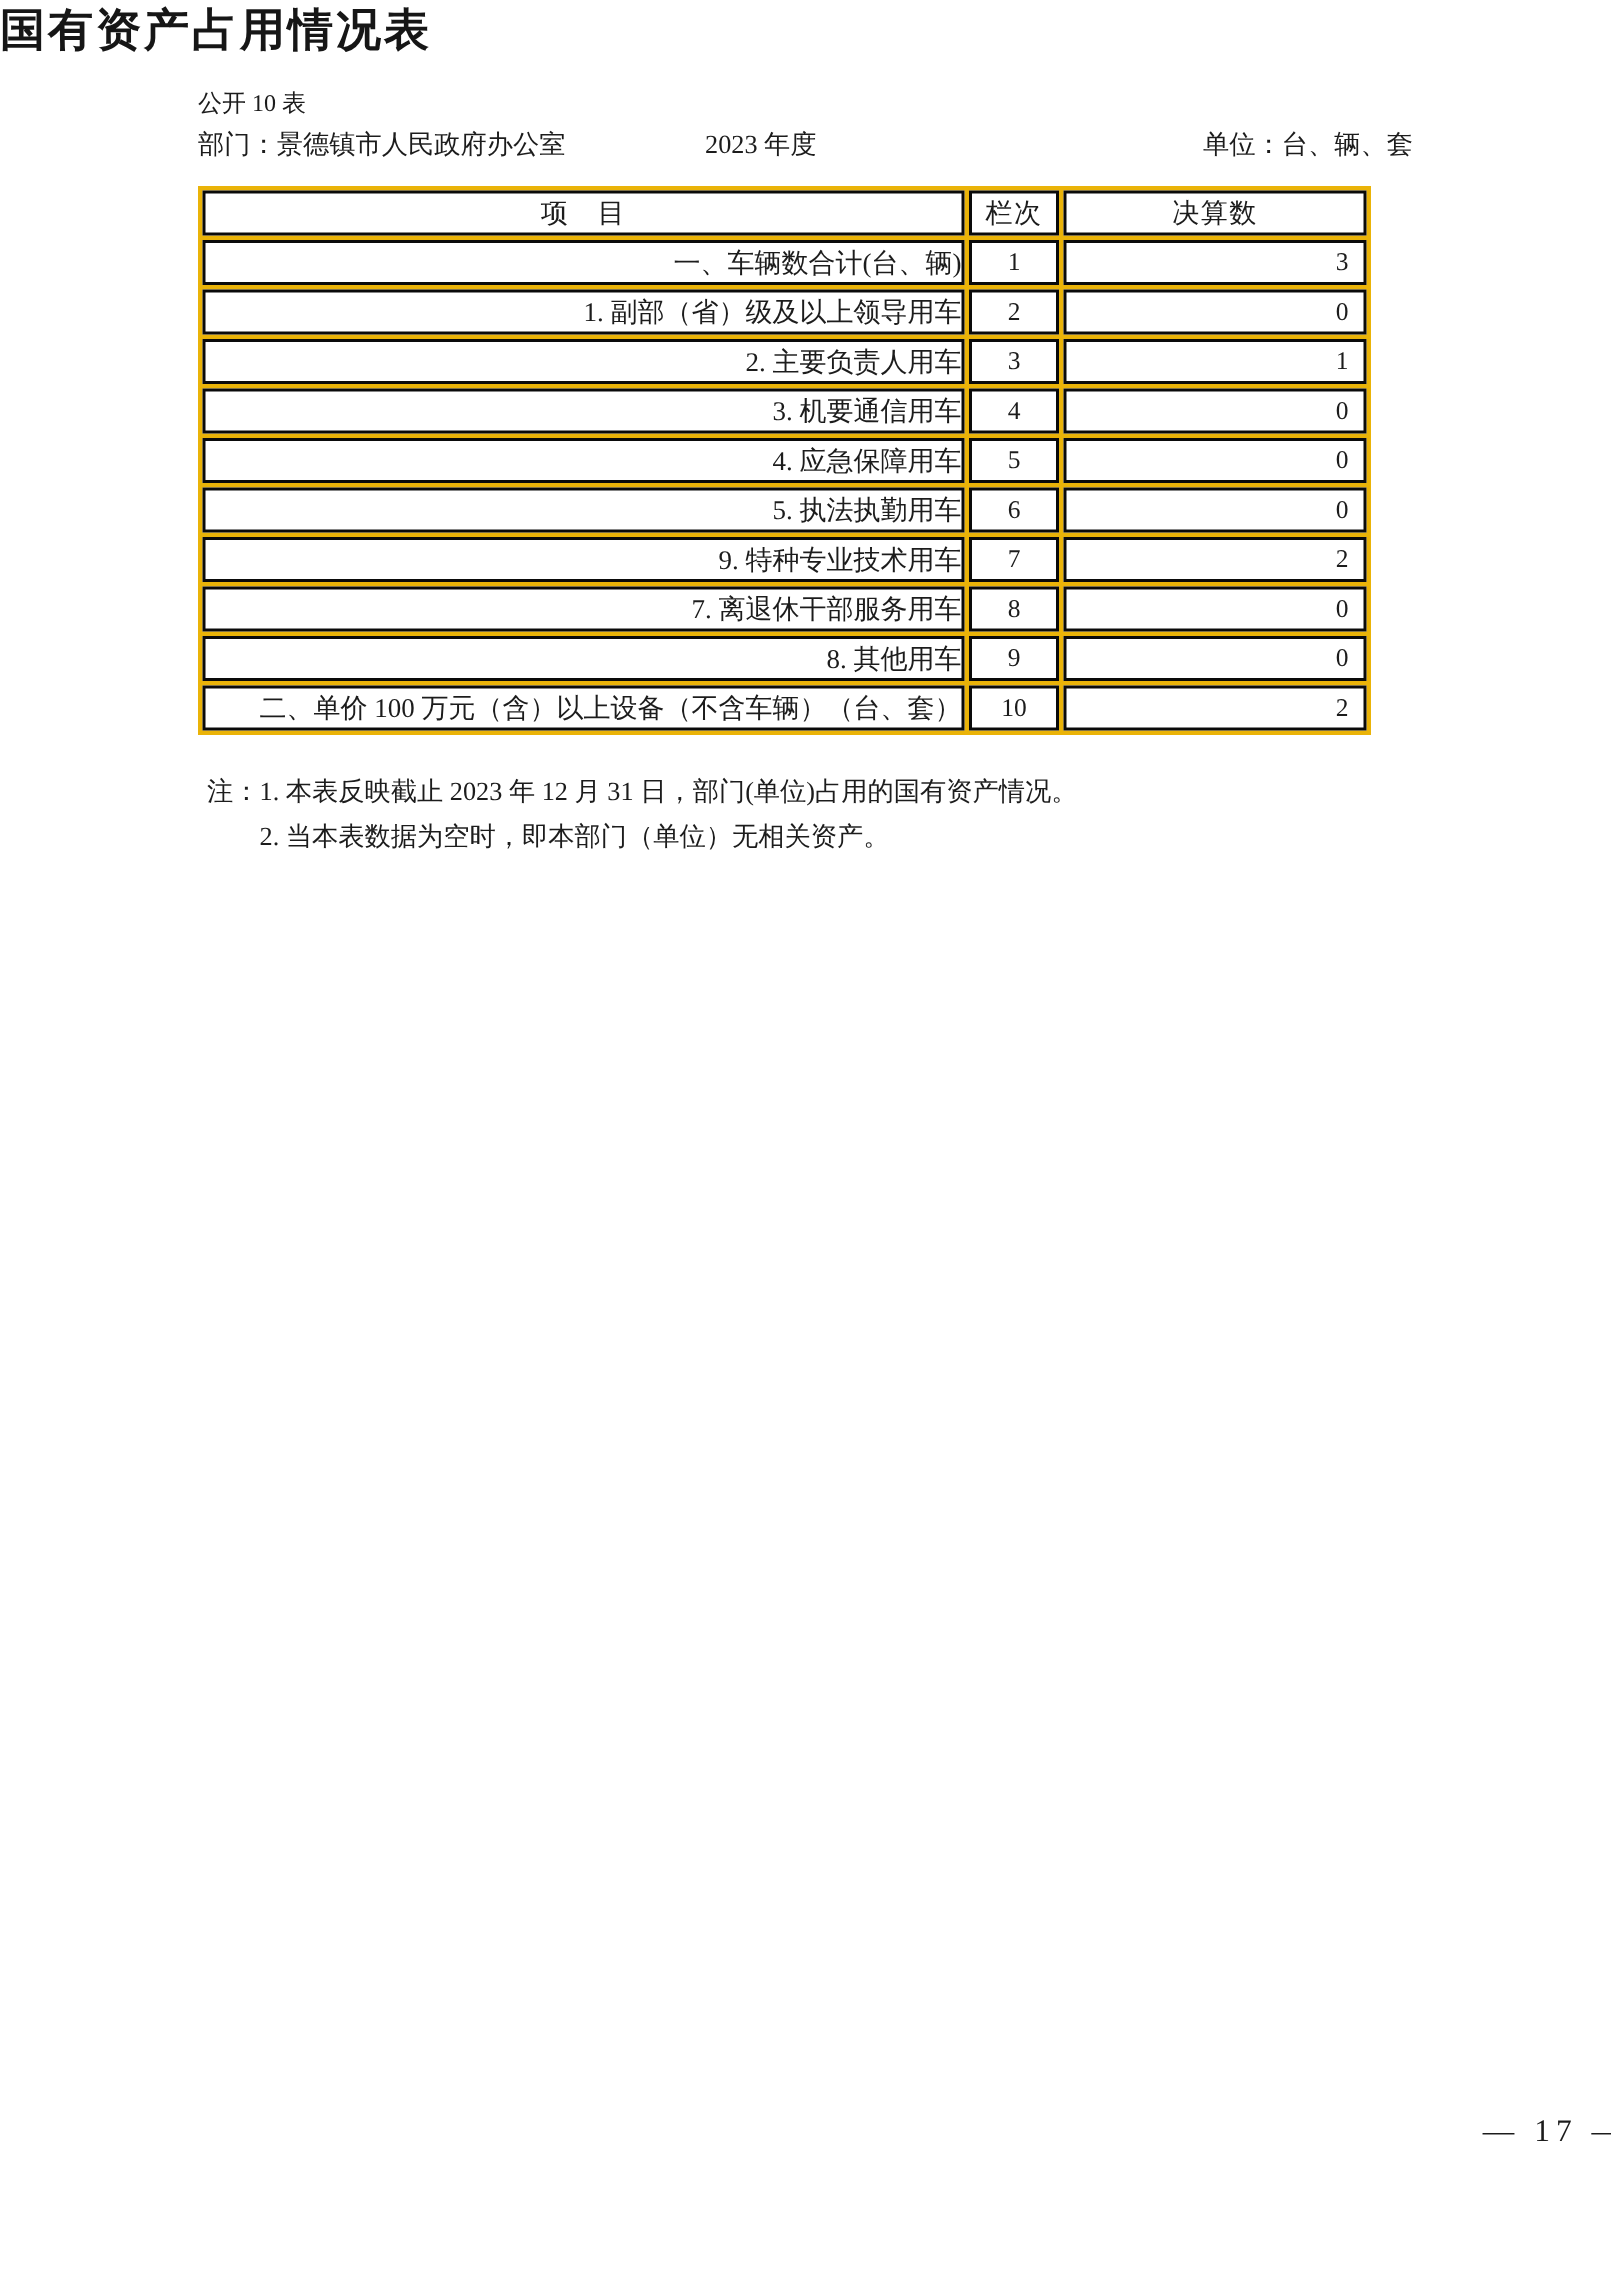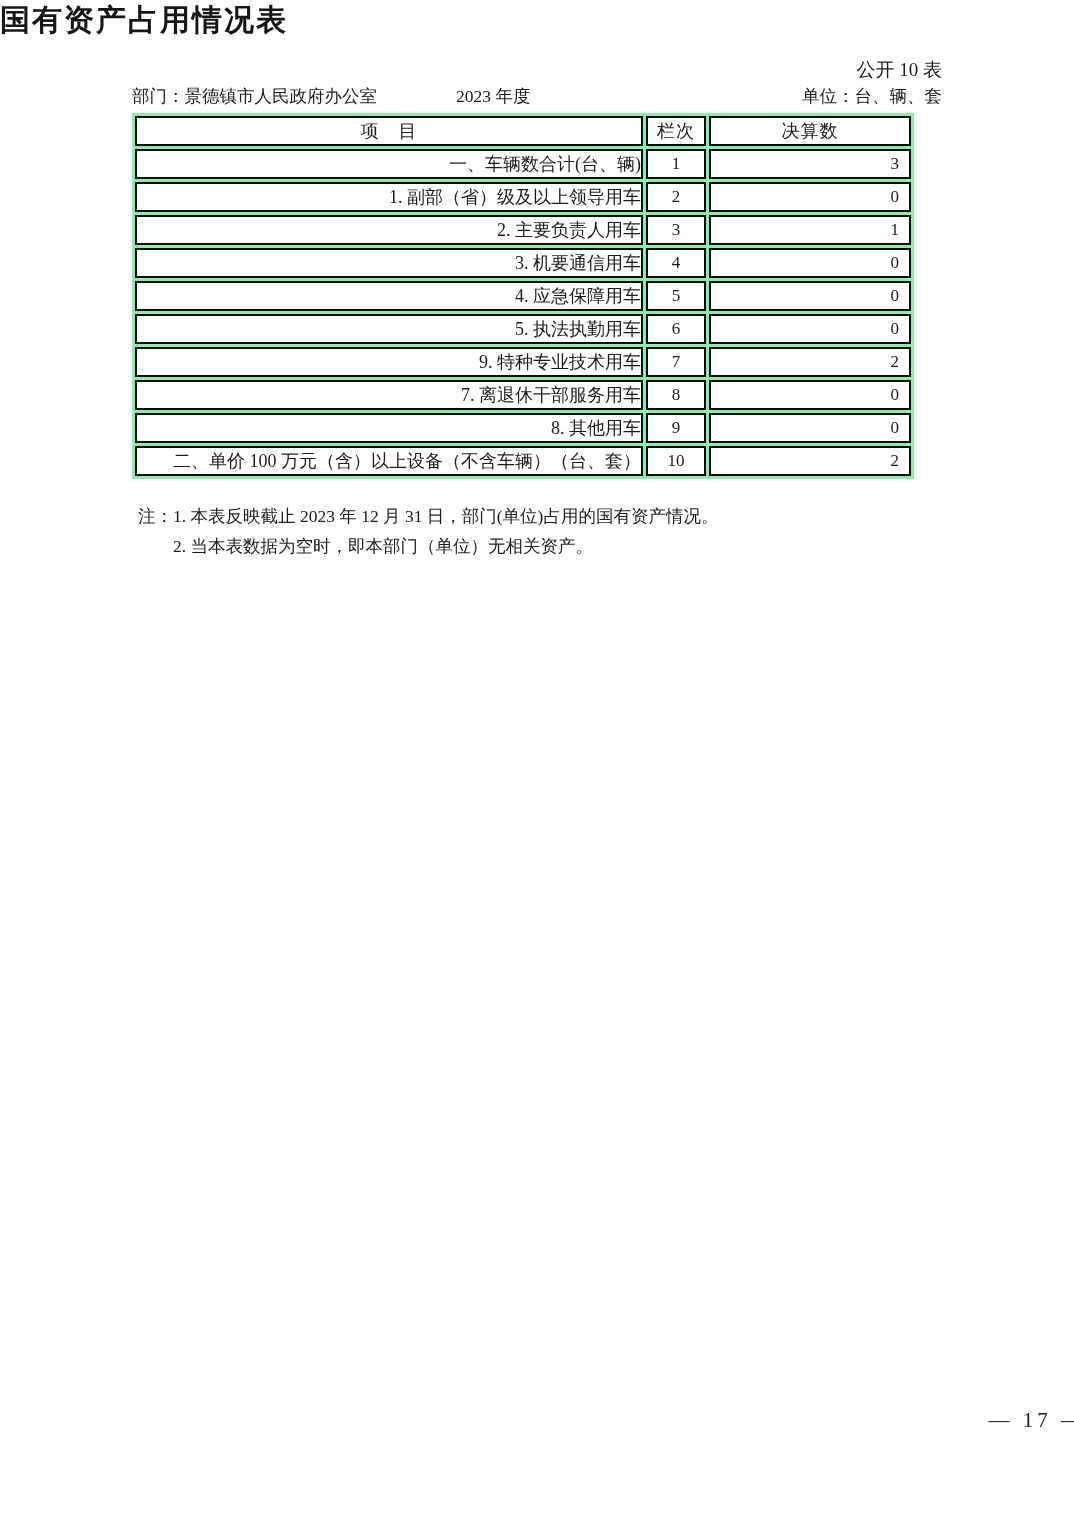--- a/index.html
+++ b/index.html
@@ -23,41 +23,40 @@
     color: #161616;
   }
 
   .content {
     width: 810px;
     margin: 0 auto 0 132px;
   }
 
   .sheet-label {
     margin-top: 18px;
-    text-align: right;
-    font-size: 19px;
+    font-size: 16px;
     line-height: 22px;
   }
 
   .info-line {
     position: relative;
     margin-top: 3px;
     font-size: 17.5px;
     line-height: 24px;
     display: flex;
     gap: 48px;
   }
-  .info-year { position: absolute; left: 324px; top: 0; }
+  .info-year { position: absolute; left: 338px; top: 0; }
   .info-unit { margin-left: auto; }
 
   table.asset-table {
-    margin-top: 5px;
+    margin-top: 16px;
     border-collapse: separate;
     border-spacing: 3px;
-    background: #86efac;
+    background: #eab308;
   }
   .asset-table th, .asset-table td {
     border: 2px solid #0a0a0a;
     font-weight: normal;
     font-size: 18px;
     height: 30px;
     vertical-align: middle;
     background: #ffffff;
   }
   .c-item { width: 508px; }

